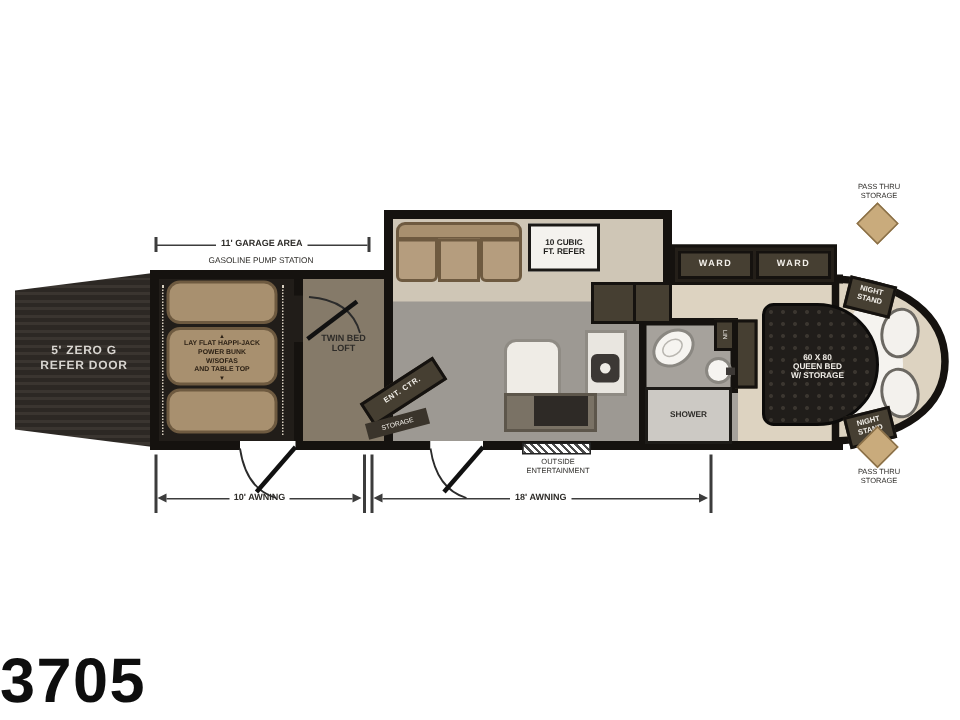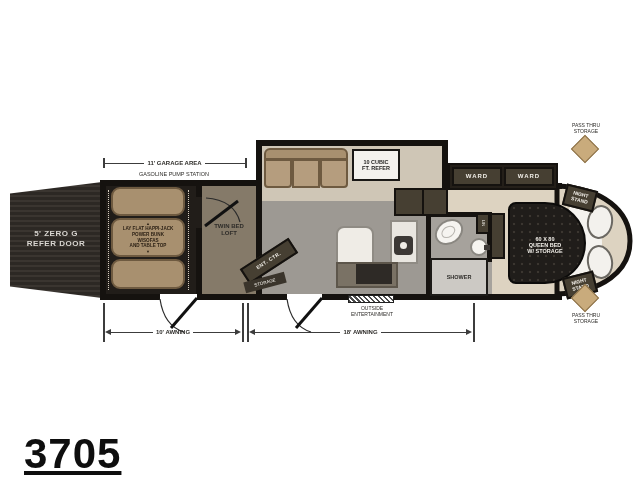--- a/index.html
+++ b/index.html
@@ -228,13 +228,13 @@
   <g>
     <path d="M287,299 Q291,326 311,332" fill="none" stroke="#2b2b2b" stroke-width="1.2"></path>
     <line x1="322" y1="298" x2="296" y2="328" stroke="#111" stroke-width="3"></line>
   </g>
   <g>
     <path d="M206,198 Q234,200 240,222" fill="none" stroke="#2b2b2b" stroke-width="1.2"></path>
     <line x1="205" y1="226" x2="238" y2="201" stroke="#111" stroke-width="3"></line>
   </g>
 </svg>
 
-<div class="abs model" style="left:24px;top:430px;text-decoration:underline;">3705</div>
+<div class="abs model" style="left:0;top:430px;">3705</div>
 
 </body></html>

